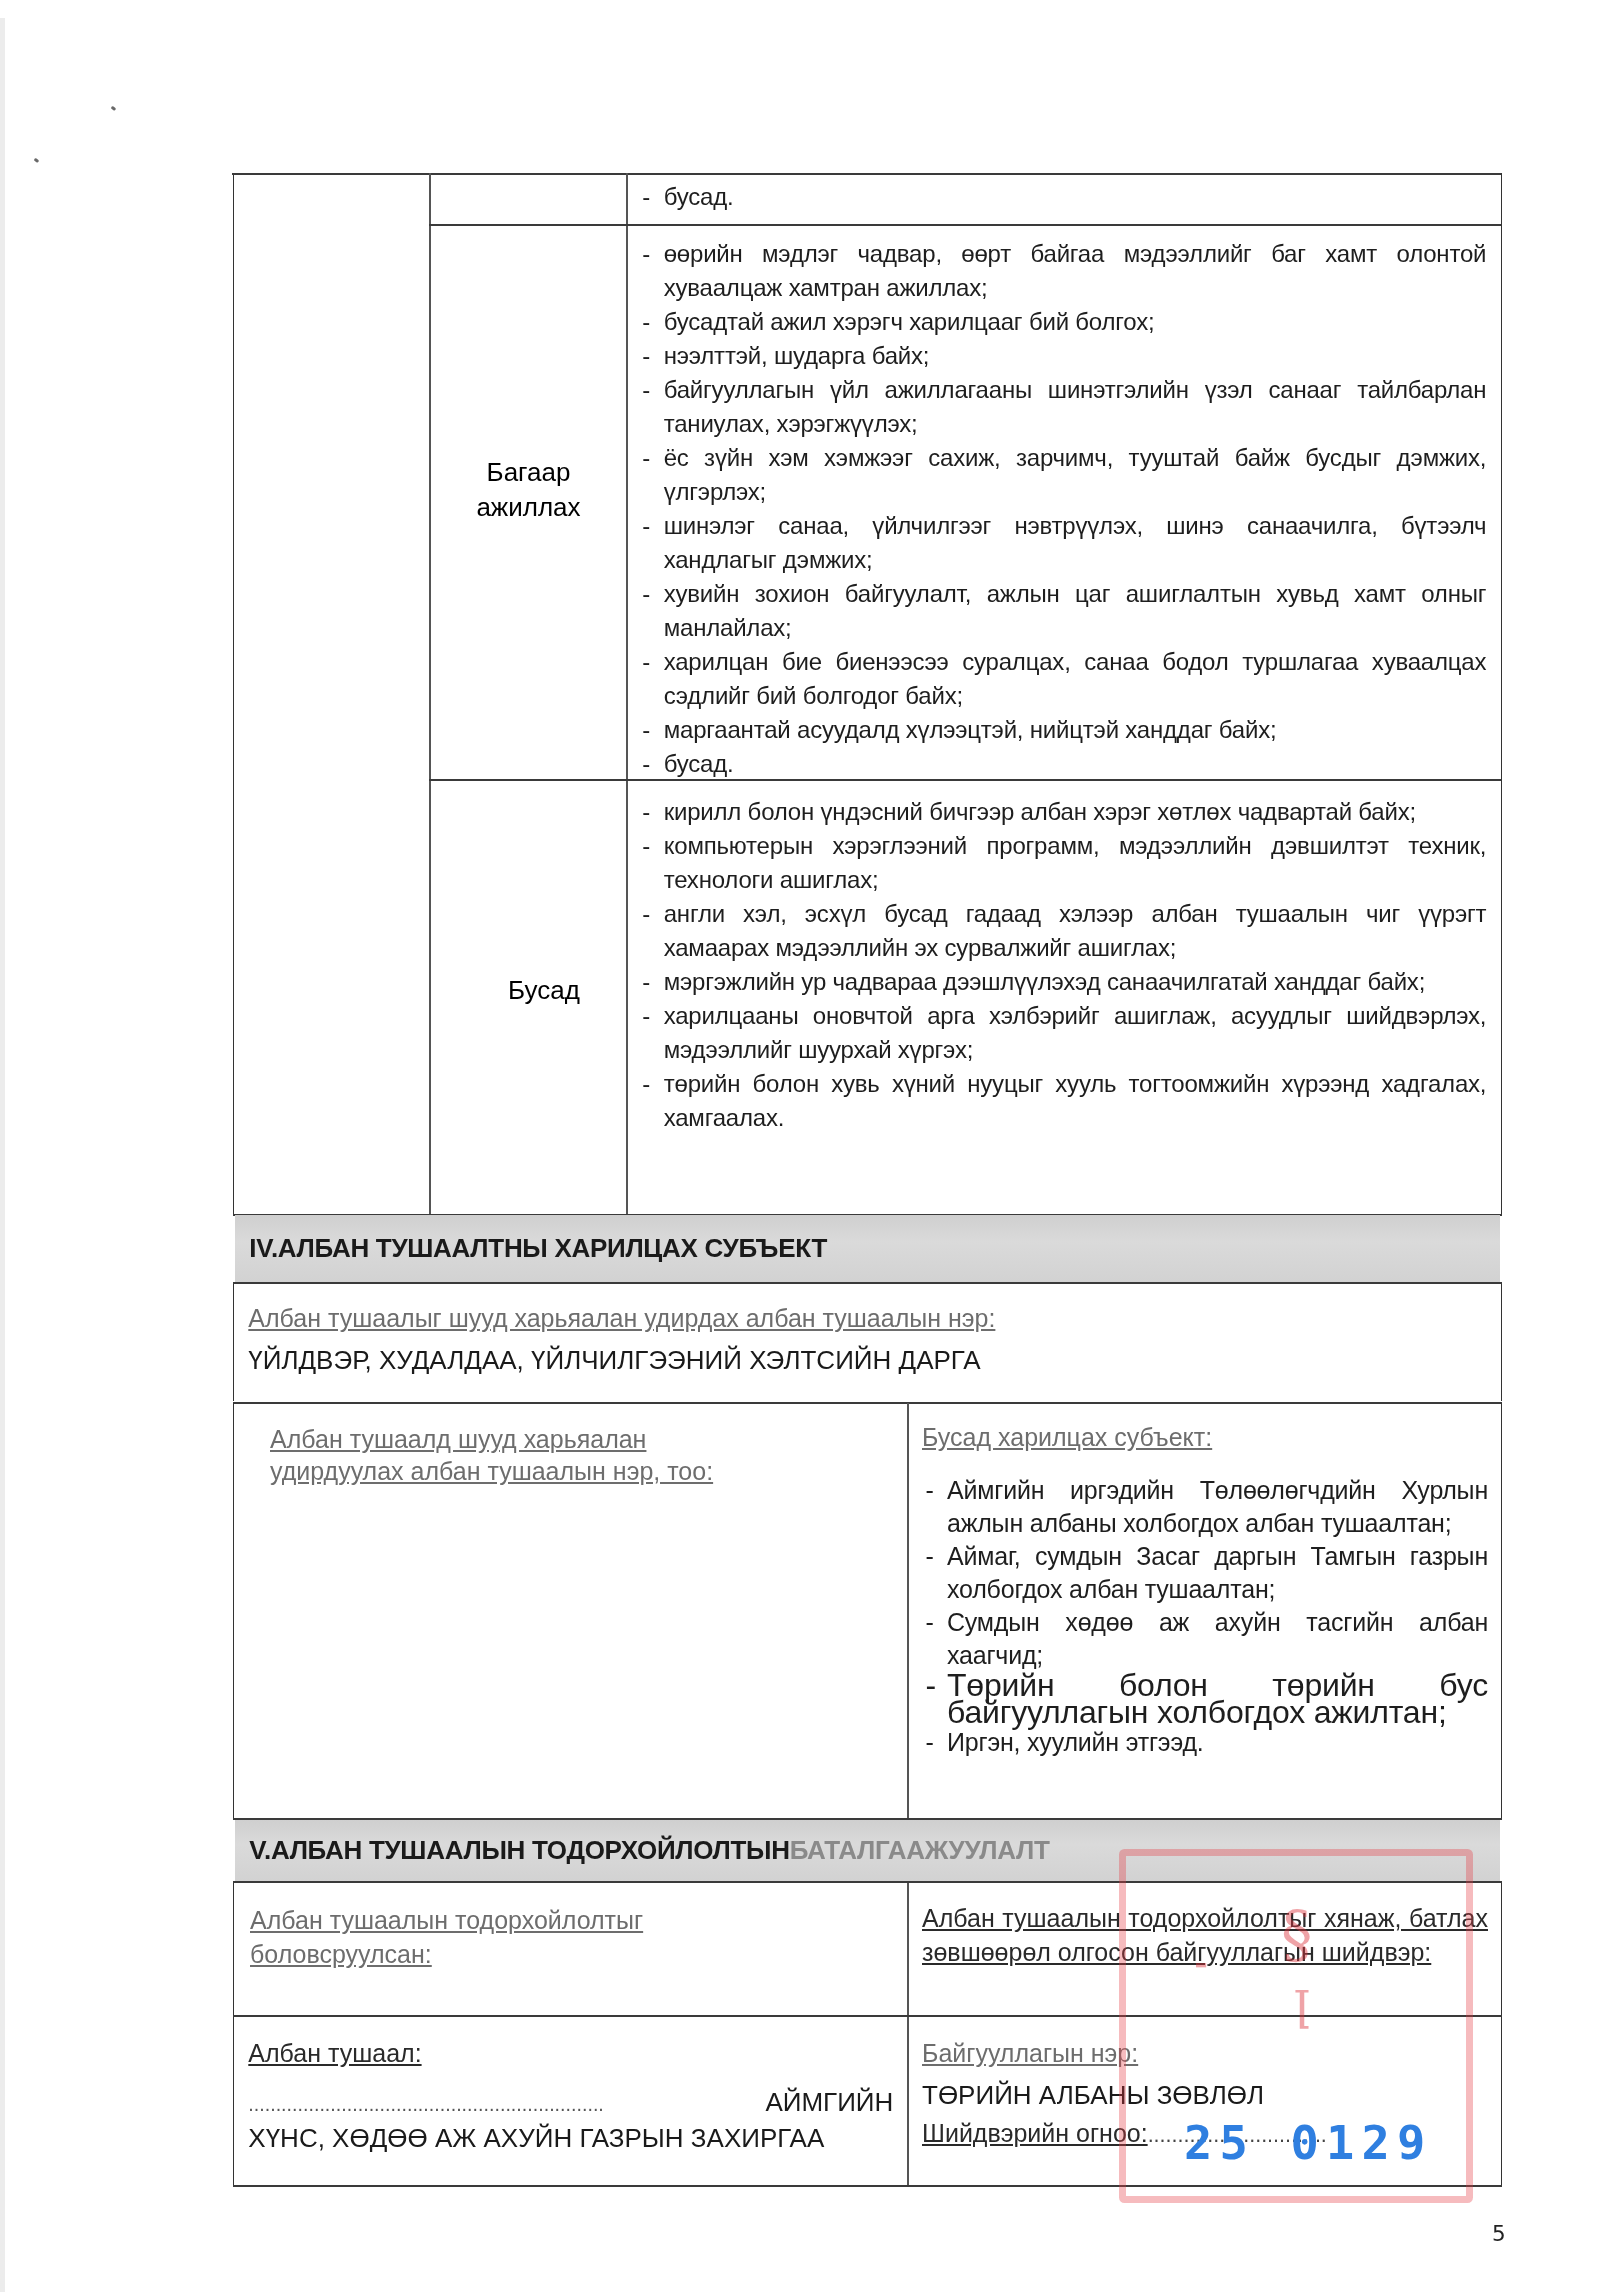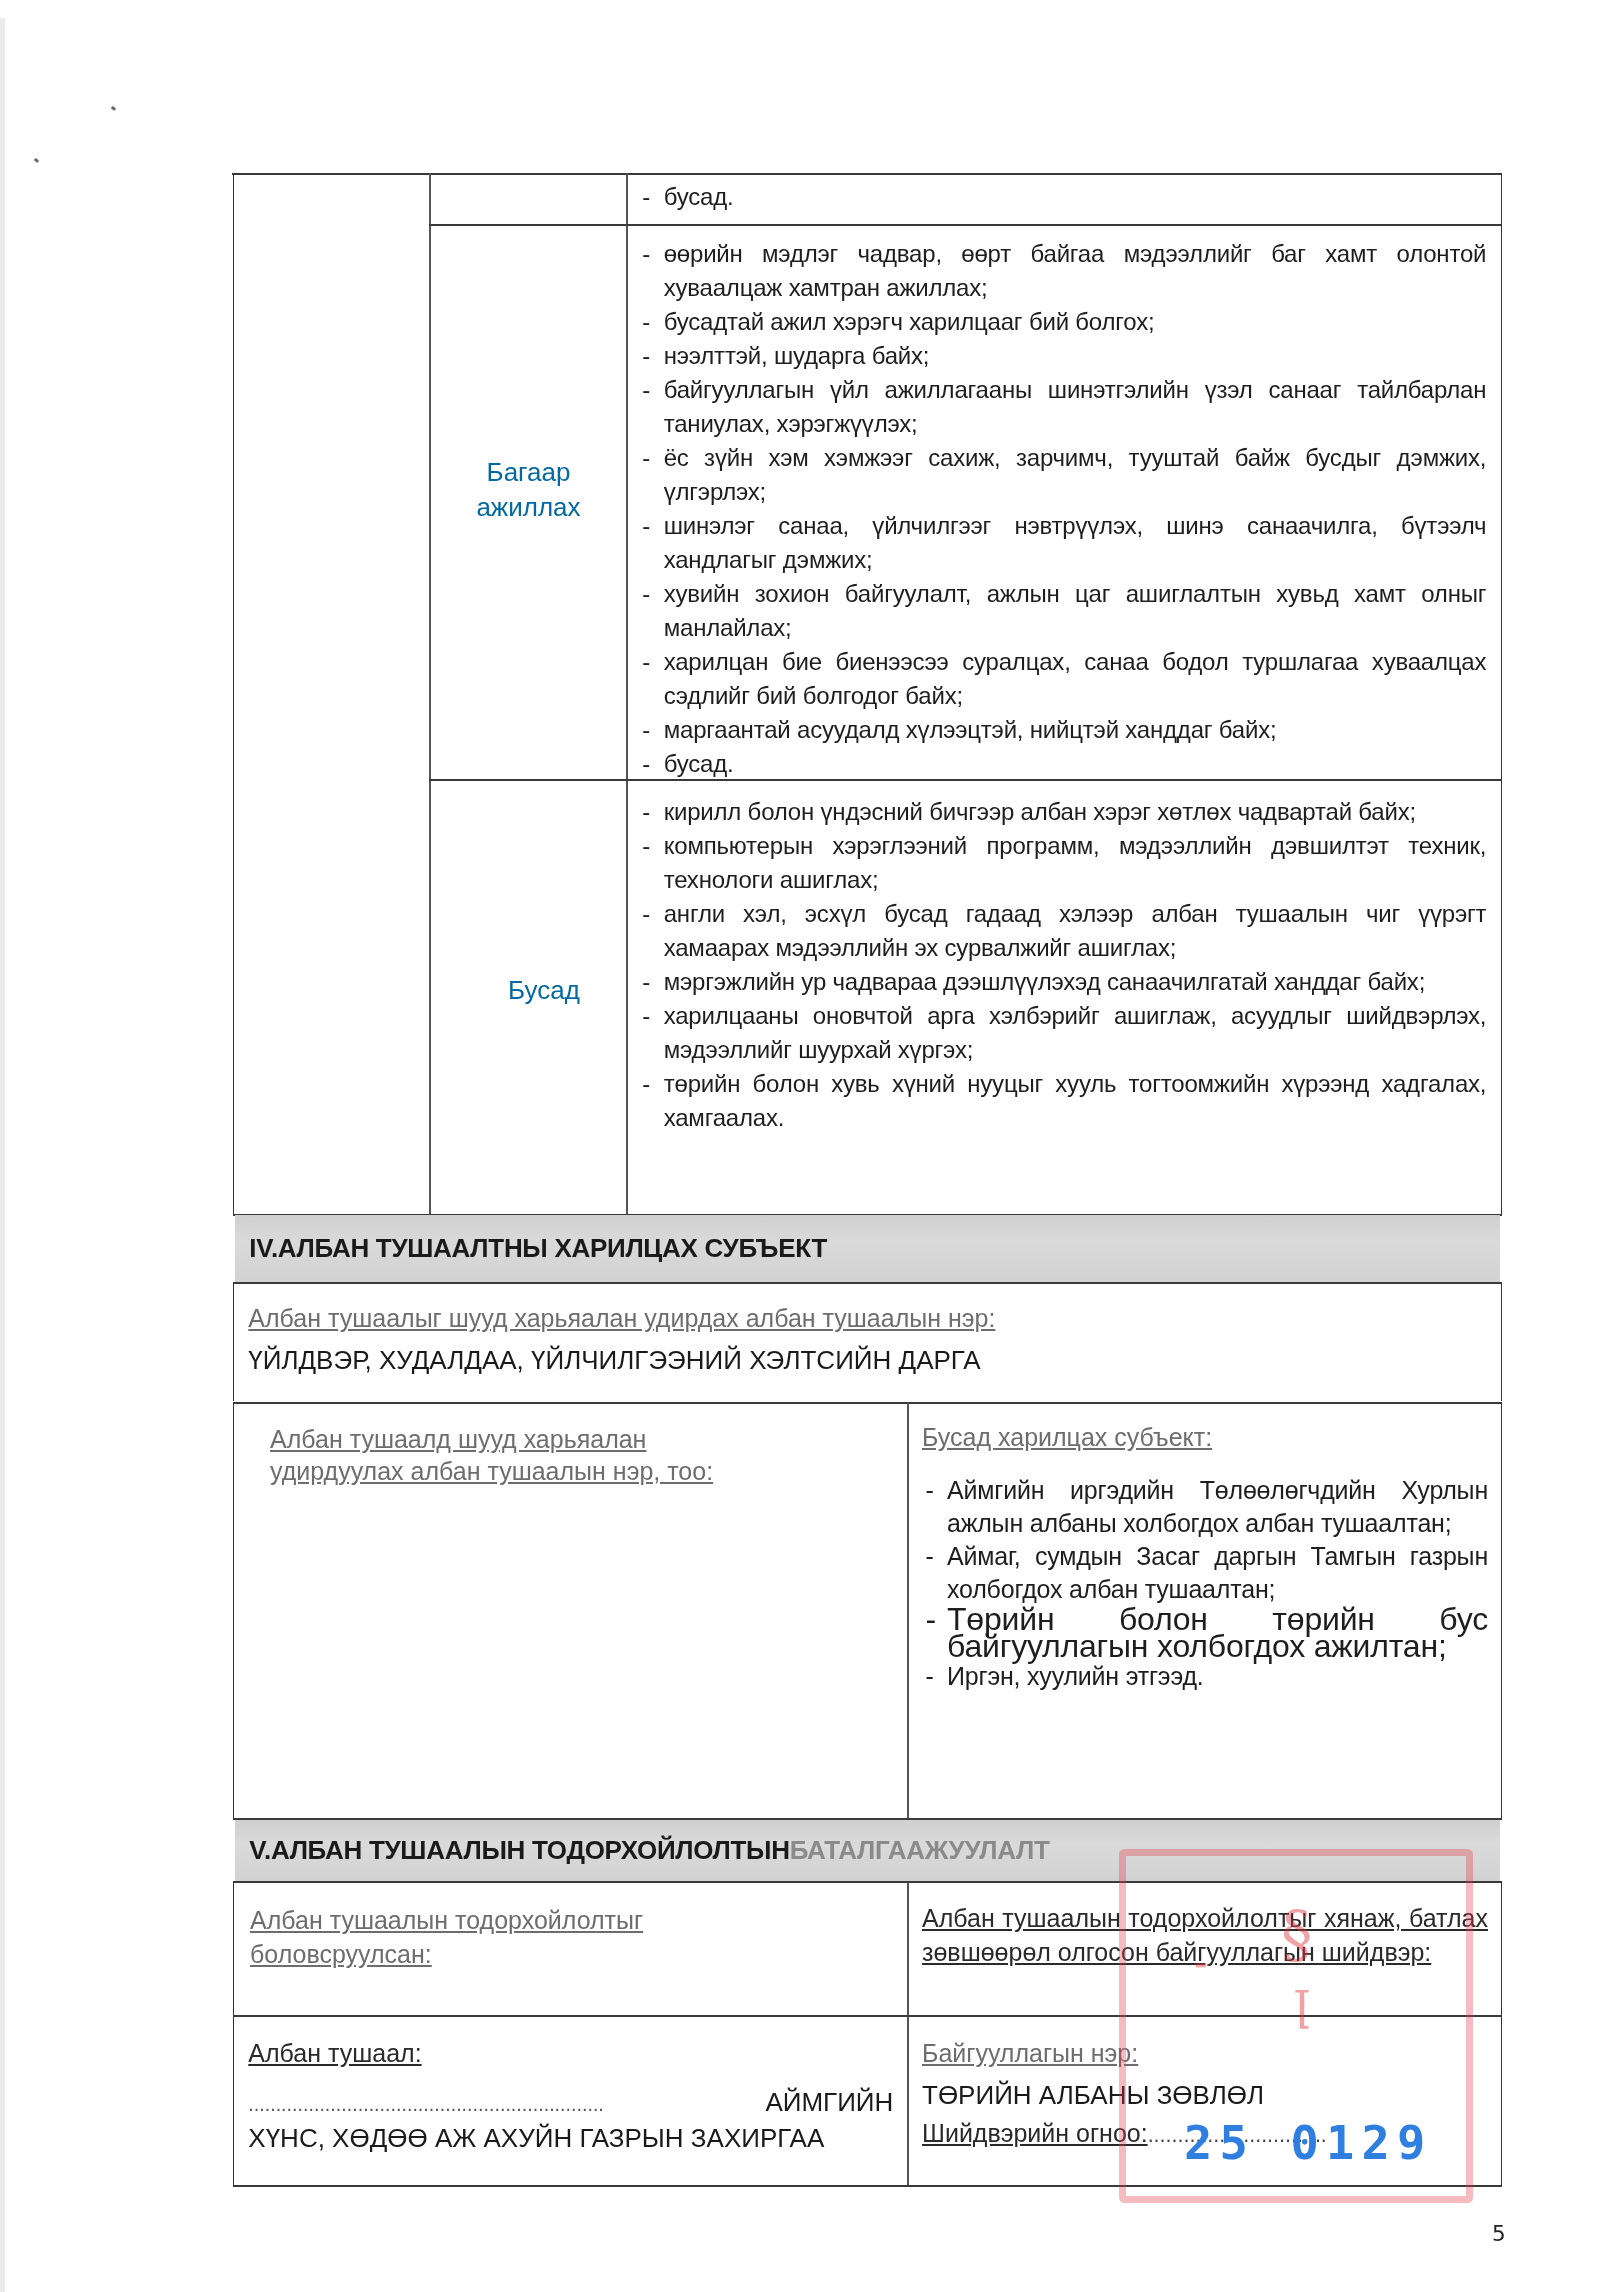--- a/index.html
+++ b/index.html
@@ -17,21 +17,21 @@
   .hline { position: absolute; height: 1.8px; background: #3a3a3a; }
   .vline { position: absolute; width: 1.8px; background: #555; }
 
   .bullets { list-style: none; margin: 0; padding: 0; }
   .bullets li {
     position: relative; padding-left: 25px; font-size: 24px; line-height: 34px;
     text-align: justify; color: #1e1e1e; letter-spacing: -0.2px;
   }
   .bullets li::before { content: "-"; position: absolute; left: 3.6px; top: 0; }
 
-  .label-center { position: absolute; text-align: center; font-size: 26px; line-height: 35px; color: #0369a1; }
+  .label-center { position: absolute; text-align: center; font-size: 26px; line-height: 35px; color: #000000; }
 
   .sec-header {
     position: absolute; left: 235px; width: 1265px; background: linear-gradient(#cfcfcf, #dadada 40%, #d2d2d2);
     font-weight: bold; font-size: 26px; color: #1a1a1a; box-sizing: border-box; padding-left: 14.3px;
     display: flex; align-items: center; letter-spacing: -0.3px;
   }
   .sec-header .faded { color: #8a8a8a; }
 
   .ul-label { text-decoration: underline; color: #6d6d6d; font-size: 25px; line-height: 32px; }
   .ul-label.dark { color: #2a2a2a; }
@@ -118,20 +118,21 @@
   <div class="tbl" style="top:1403px; height:415px;">
     <div class="vline" style="left:673px; top:0; height:415px;"></div>
     <div style="position:absolute; left:36px; top:19.7px; width:502px;">
       <div class="ul-label">Албан тушаалд шууд харьяалан удирдуулах албан тушаалын нэр, тоо:</div>
     </div>
     <div style="position:absolute; left:688px; top:18px; width:566px;">
       <div class="ul-label" style="margin-bottom:21px;">Бусад харилцах субъект:</div>
       <ul class="bullets">
         <li style="font-size:25px; line-height:33px;">Аймгийн иргэдийн Төлөөлөгчдийн Хурлын ажлын албаны холбогдох албан тушаалтан;</li>
         <li style="font-size:25px; line-height:33px;">Аймаг, сумдын Засаг даргын Тамгын газрын холбогдох албан тушаалтан;</li>
+        <li style="font-size:25px; line-height:33px;">Сумдын хөдөө аж ахуйн тасгийн албан хаагчид;</li>
         <li style="font-size:32px; line-height:27px;">Төрийн болон төрийн бус байгууллагын холбогдох ажилтан;</li>
         <li style="font-size:25px; line-height:33px;">Иргэн, хуулийн этгээд.</li>
       </ul>
     </div>
   </div>
 
   <div class="hline" style="left:233px; top:1818px; width:1269px;"></div>
   <div class="sec-header" style="top:1820px; height:61px;">
     <span>V.АЛБАН ТУШААЛЫН ТОДОРХОЙЛОЛТЫН </span>
       <span class="faded">БАТАЛГААЖУУЛАЛТ</span>

